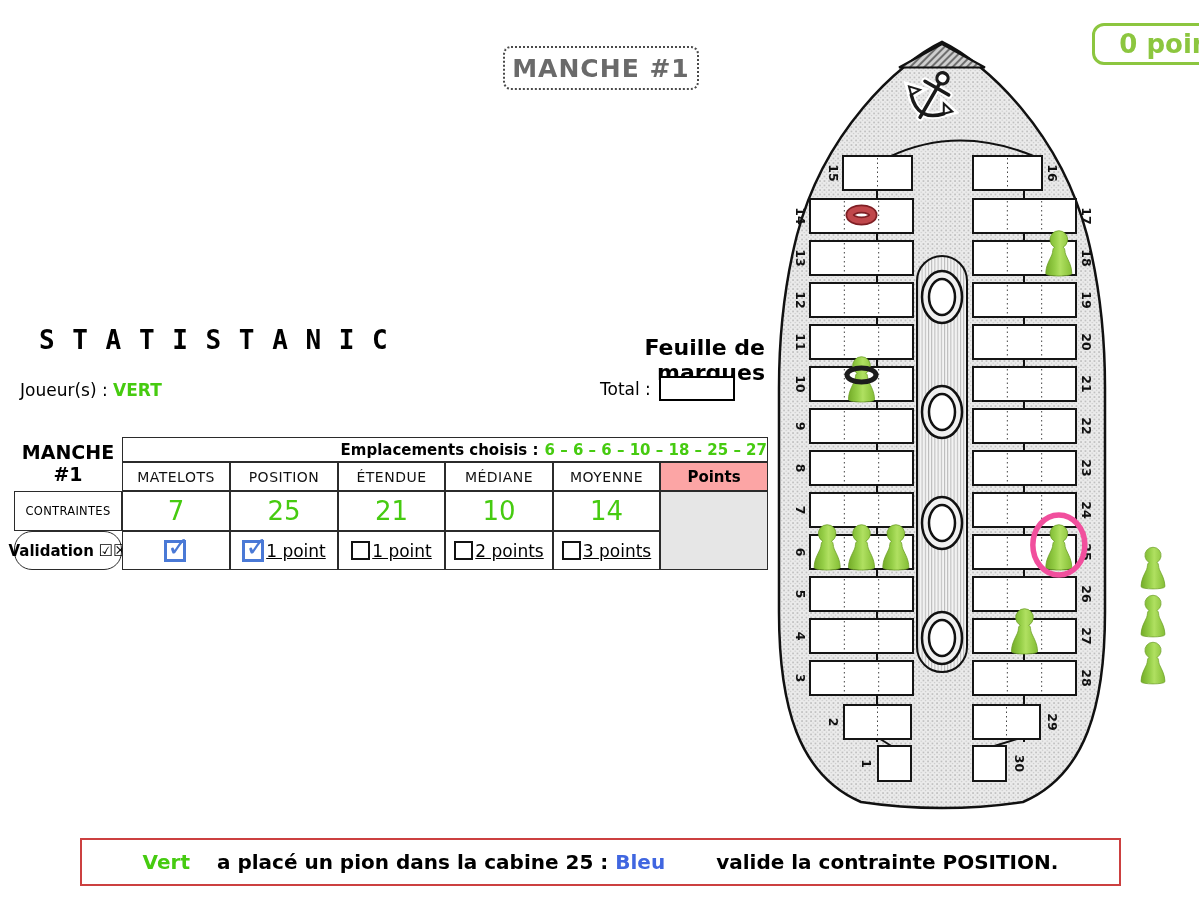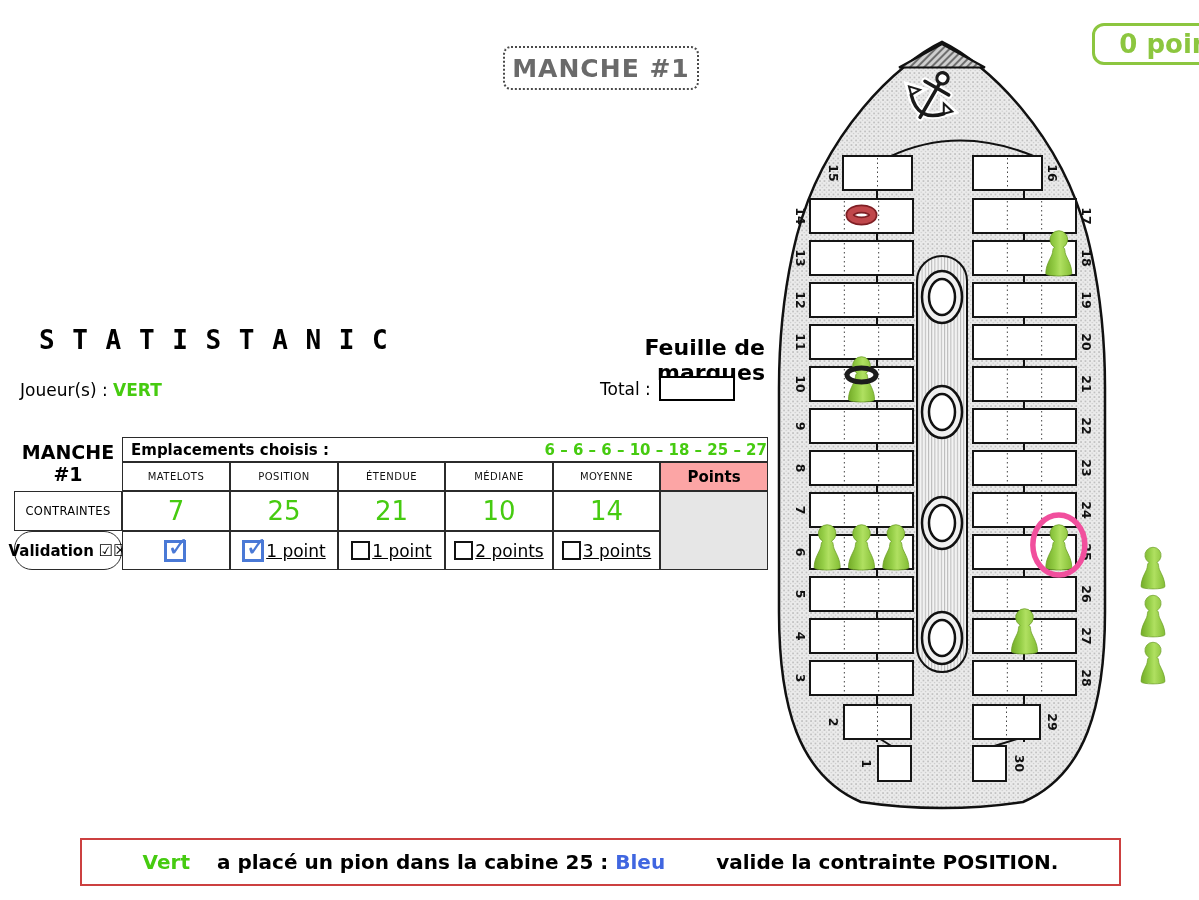--- a/index.html
+++ b/index.html
@@ -22,23 +22,23 @@
   .total-line .lbl{font-size:17px;}
   .total-box{width:72px;height:21px;border:2px solid #000;background:#fff;}
 
   
   .score-table{left:14px;top:437px;display:grid;
     grid-template-columns:108px 108px 108px 107px 108px 107px 108px;
     grid-template-rows:25px 29px 40px 39px;}
   .cell{display:flex;align-items:center;justify-content:center;background:#fff;}
   .b{border:1px solid #2b2b2b;}
   .corner{grid-column:1;grid-row:1/3;flex-direction:column;font-weight:bold;font-size:19px;line-height:1.15;background:transparent;}
-  .empl{grid-column:2/8;grid-row:1;justify-content:space-between;padding-left:8px;font-size:15px;font-weight:bold;gap:6px;white-space:nowrap;}
+  .empl{grid-column:2/8;grid-row:1;justify-content:flex-end;padding-left:8px;font-size:15px;font-weight:bold;gap:6px;white-space:nowrap;}
   .empl .vals{color:var(--green);}
-  .colhead{font-size:10px;letter-spacing:.5px;color:#111;}
+  .colhead{font-size:14px;letter-spacing:.5px;color:#111;}
   .points-head{background:#fca5a5;font-size:15px;font-weight:bold;}
   .rowlabel{font-size:11.5px;letter-spacing:.3px;}
   .val-label{font-size:15px;font-weight:bold;gap:5px;border-radius:18px;}
   .val-label .glyphs{font-size:16px;font-weight:normal;}
   .greenval{font-size:26px;color:var(--green);}
   .points-merge{grid-column:7;grid-row:3/5;background:#e6e6e6;}
   .val-cell{gap:2px;font-size:17px;text-decoration:underline;}
   .cb{width:15px;height:15px;border:2.5px solid #111;background:#fff;position:relative;flex:0 0 auto;}
   .cb.checked{width:16px;height:16px;border:3px solid var(--cbblue);}
   .cb.checked::after{content:"\2713";position:absolute;left:0px;top:-12px;font-size:27px;font-weight:bold;color:var(--cbblue);}

